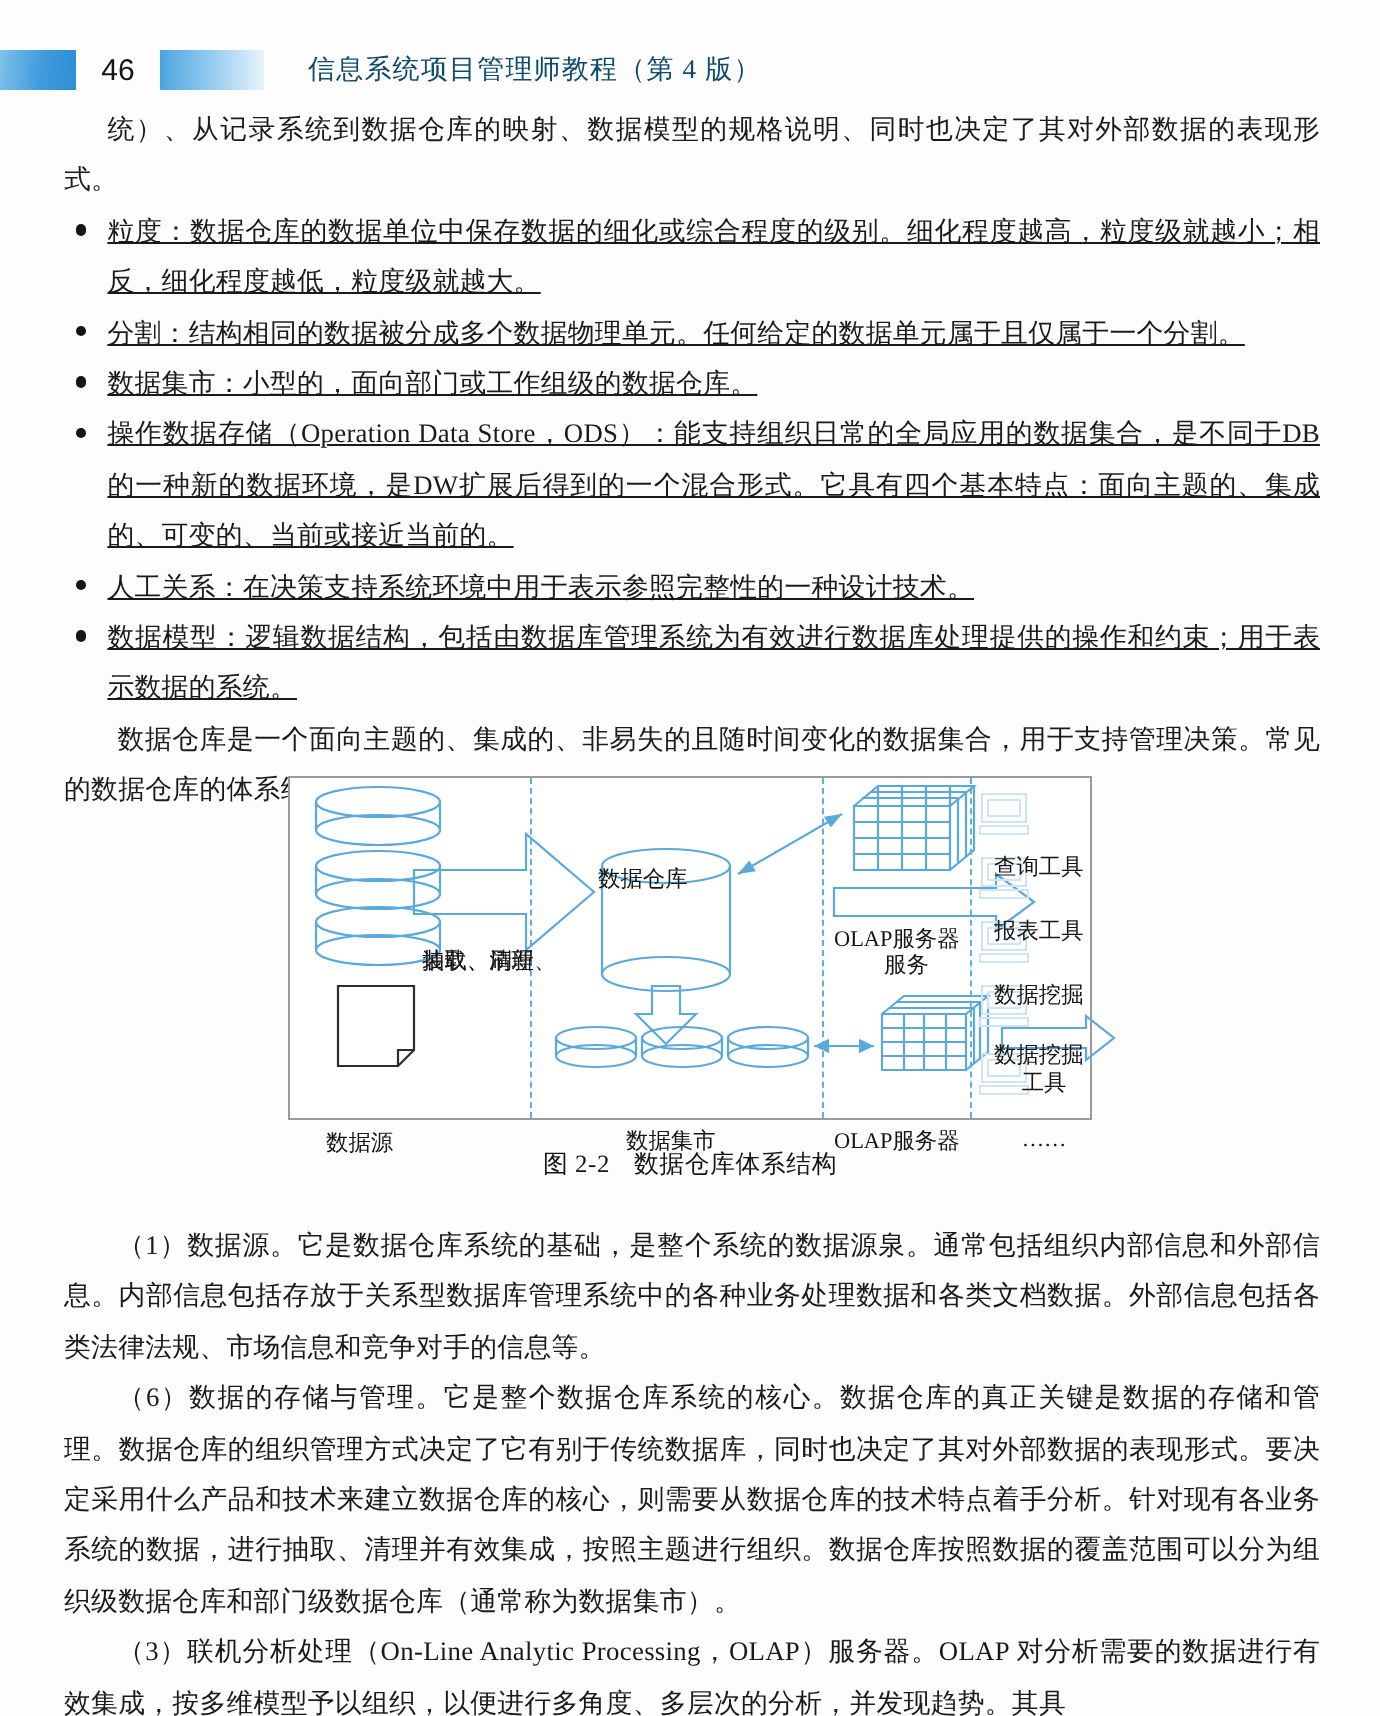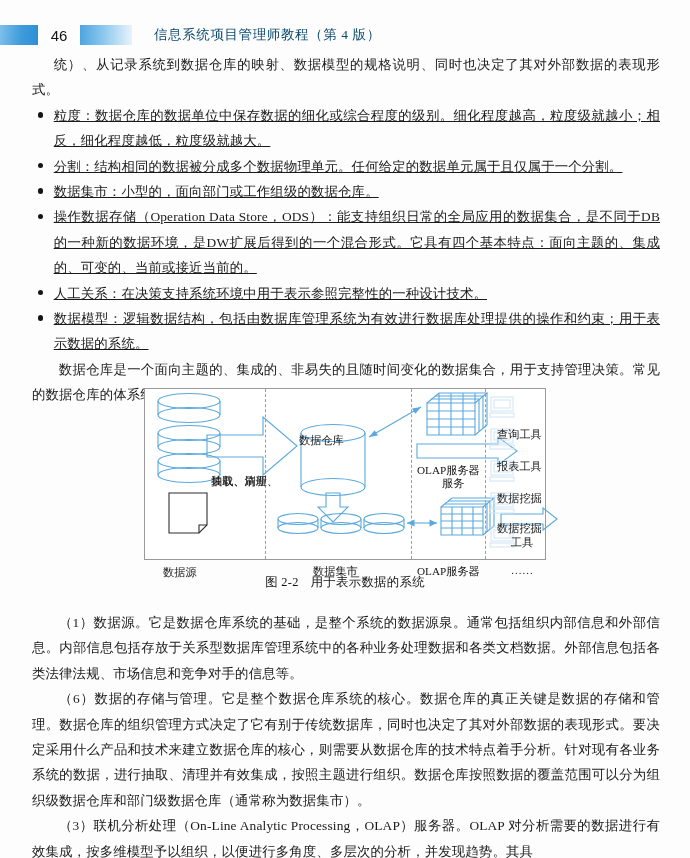--- a/index.html
+++ b/index.html
@@ -353,21 +353,21 @@
 
       <div class="fig-label" style="left:352px; top:11px;">查询工具</div>
       <div class="fig-label" style="left:352px; top:43px;">报表工具</div>
       <div class="fig-label" style="left:352px; top:75px;">数据挖掘</div>
       <div class="fig-label" style="left:352px; top:105px;">数据挖掘</div>
       <div class="fig-label" style="left:352px; top:119px; width:50px;">工具</div>
       <div class="fig-label" style="left:352px; top:147px; width:50px;">……</div>
     </div>
 
     <div class="fig-caption">
-      <span class="capnum">图 2-2</span><span>用于表示数据的系统</span>
+      <span class="capnum">图 2-2</span><span>数据仓库体系结构</span>
     </div>
   </div>
 
   <div class="content-lower">
     <p class="para indent">（1）数据源。它是数据仓库系统的基础，是整个系统的数据源泉。通常包括组织内部信息和外部信息。内部信息包括存放于关系型数据库管理系统中的各种业务处理数据和各类文档数据。外部信息包括各类法律法规、市场信息和竞争对手的信息等。</p>
     <p class="para indent">（6）数据的存储与管理。它是整个数据仓库系统的核心。数据仓库的真正关键是数据的存储和管理。数据仓库的组织管理方式决定了它有别于传统数据库，同时也决定了其对外部数据的表现形式。要决定采用什么产品和技术来建立数据仓库的核心，则需要从数据仓库的技术特点着手分析。针对现有各业务系统的数据，进行抽取、清理并有效集成，按照主题进行组织。数据仓库按照数据的覆盖范围可以分为组织级数据仓库和部门级数据仓库（通常称为数据集市）。</p>
     <p class="para indent">（3）联机分析处理（On-Line Analytic Processing，OLAP）服务器。OLAP 对分析需要的数据进行有效集成，按多维模型予以组织，以便进行多角度、多层次的分析，并发现趋势。其具</p>
   </div>
 
 </div>

